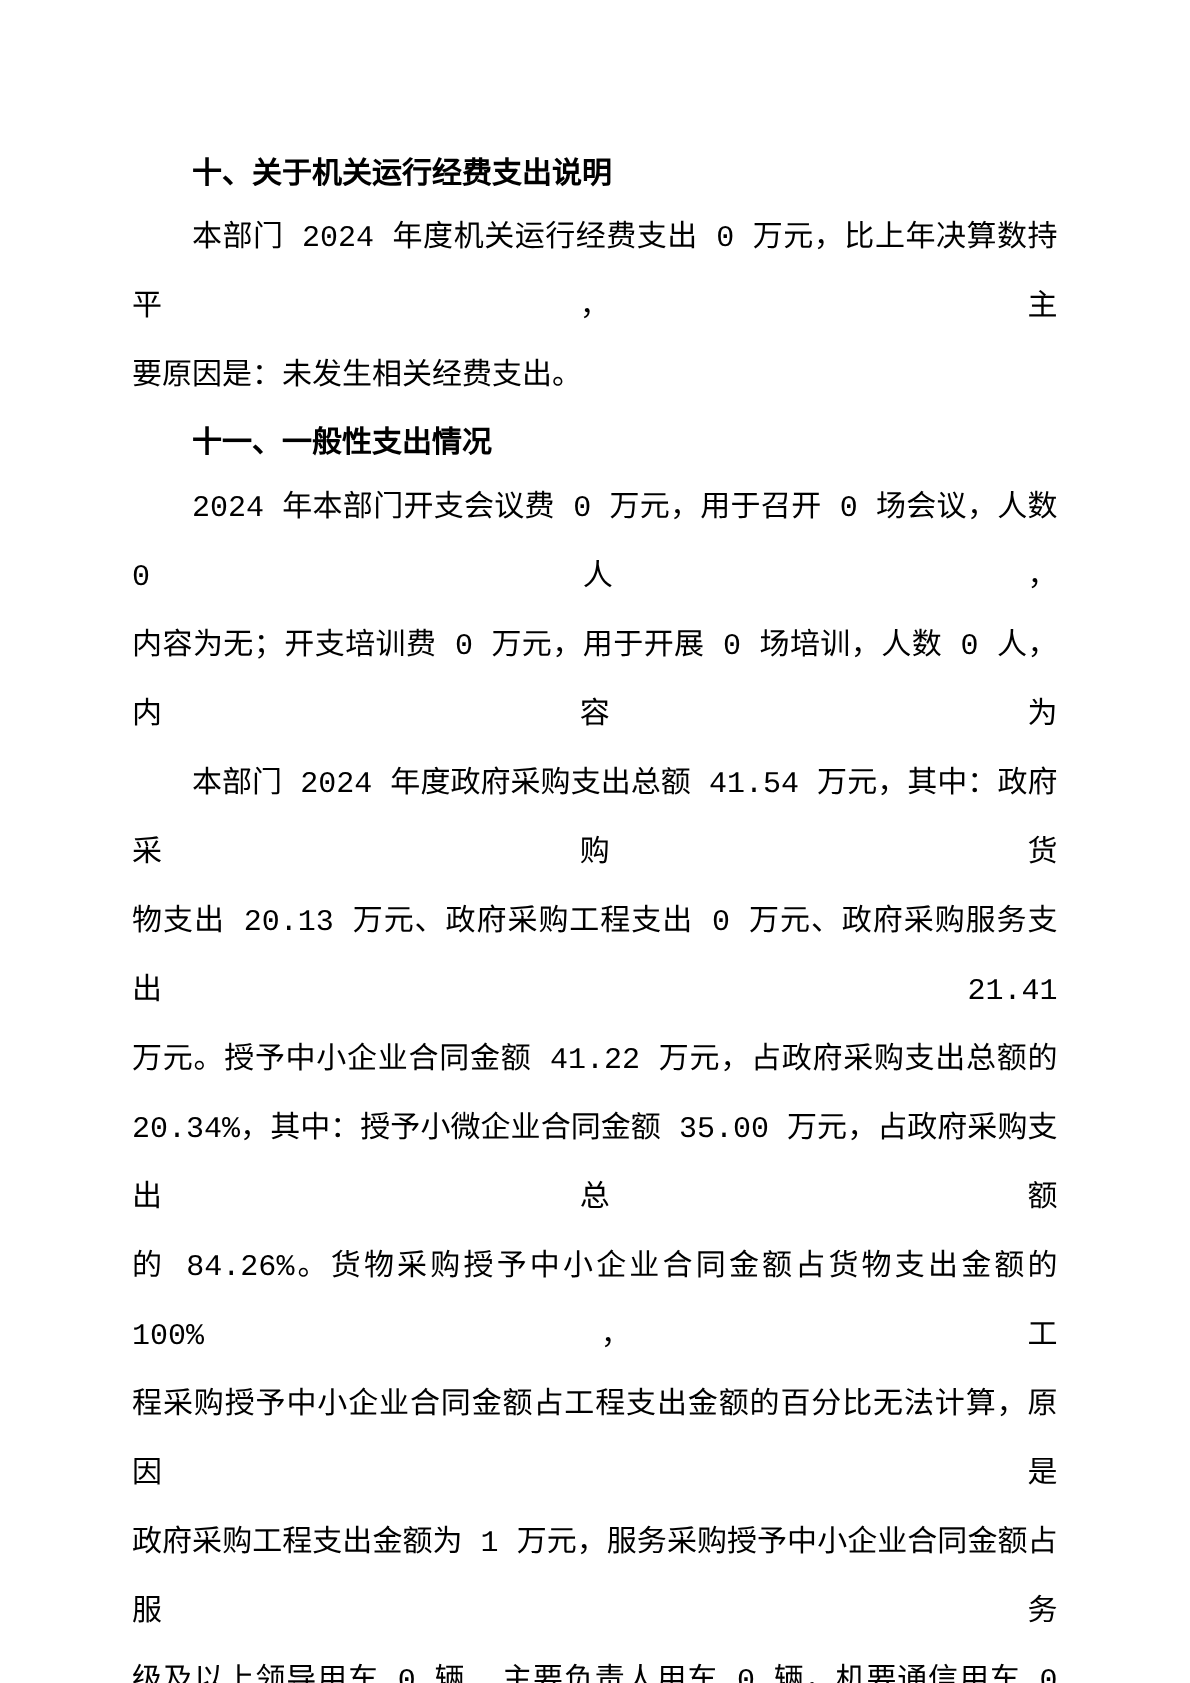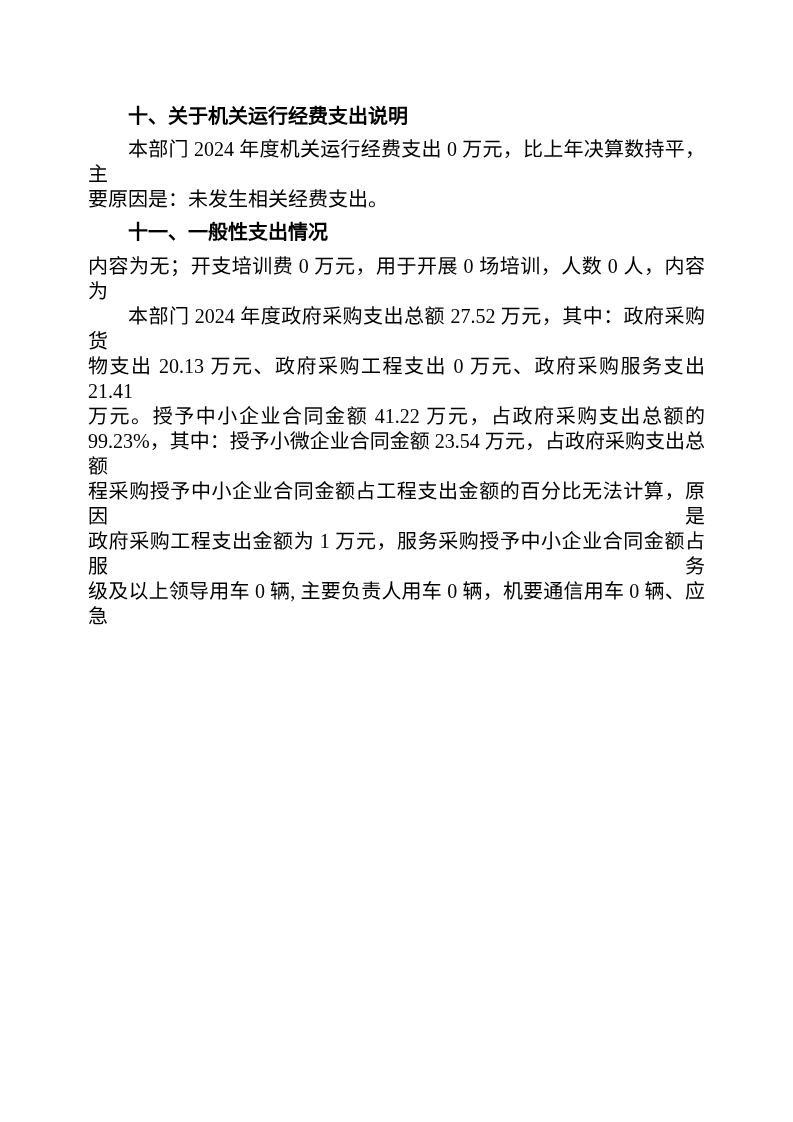--- a/index.html
+++ b/index.html
@@ -24,23 +24,23 @@
     font-size: 20px;
     line-height: 33.4px;
     margin: 4px 0;
     text-indent: 40px;
     color: #000000;
   }
   .para {
     margin: 0;
   }
   .line {
-    font-family: Liberation Serif, serif;
+    font-family: Liberation Mono, monospace;
     font-size: 20px;
-    line-height: 25px;
+    line-height: 46px;
     text-align: justify;
     text-align-last: justify;
     color: #000000;
   }
   .line.first {
     text-indent: 40px;
   }
   .line.last {
     text-align-last: left;
   }
@@ -50,27 +50,29 @@
 
 <div class="page">
   <div class="content" id="doc-content">
       <div class="doc-heading">十、关于机关运行经费支出说明</div>
       <div class="para">
         <div class="line first">本部门 2024 年度机关运行经费支出 0 万元，比上年决算数持平，主</div>
         <div class="line last">要原因是：未发生相关经费支出。</div>
       </div>
       <div class="doc-heading">十一、一般性支出情况</div>
       <div class="para">
+        <div class="line first">2024 年本部门开支会议费 0 万元，用于召开 0 场会议，人数 0 人，</div>
         <div class="line">内容为无；开支培训费 0 万元，用于开展 0 场培训，人数 0 人，内容为</div>
       </div>
       <div class="para">
-        <div class="line first">本部门 2024 年度政府采购支出总额 27.52 万元，其中：政府采购货</div>
+        <div class="line first">本部门 2024 年度政府采购支出总额 41.54 万元，其中：政府采购货</div>
         <div class="line">物支出 20.13 万元、政府采购工程支出 0 万元、政府采购服务支出 21.41</div>
         <div class="line">万元。授予中小企业合同金额 41.22 万元，占政府采购支出总额的</div>
-        <div class="line">99.23%，其中：授予小微企业合同金额 23.54 万元，占政府采购支出总额</div>
+        <div class="line">20.34%，其中：授予小微企业合同金额 35.00 万元，占政府采购支出总额</div>
+        <div class="line">的 84.26%。货物采购授予中小企业合同金额占货物支出金额的 100%，工</div>
         <div class="line">程采购授予中小企业合同金额占工程支出金额的百分比无法计算，原因是</div>
         <div class="line">政府采购工程支出金额为 1 万元，服务采购授予中小企业合同金额占服务</div>
       </div>
       <div class="para">
         <div class="line">级及以上领导用车 0 辆, 主要负责人用车 0 辆，机要通信用车 0 辆、应急</div>
       </div>
     </div>
 </div>
 
 </body></html>

